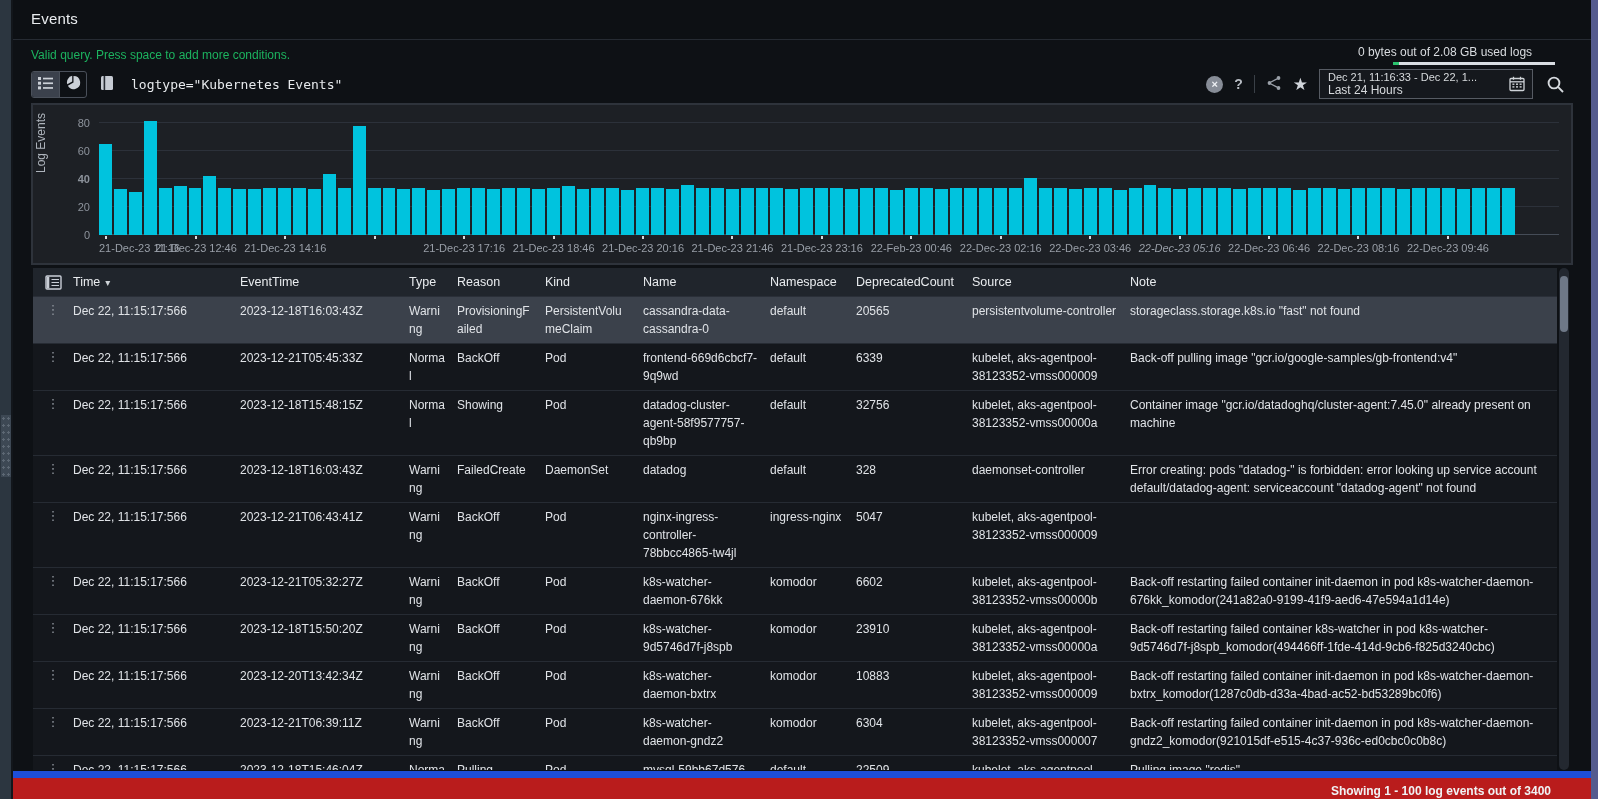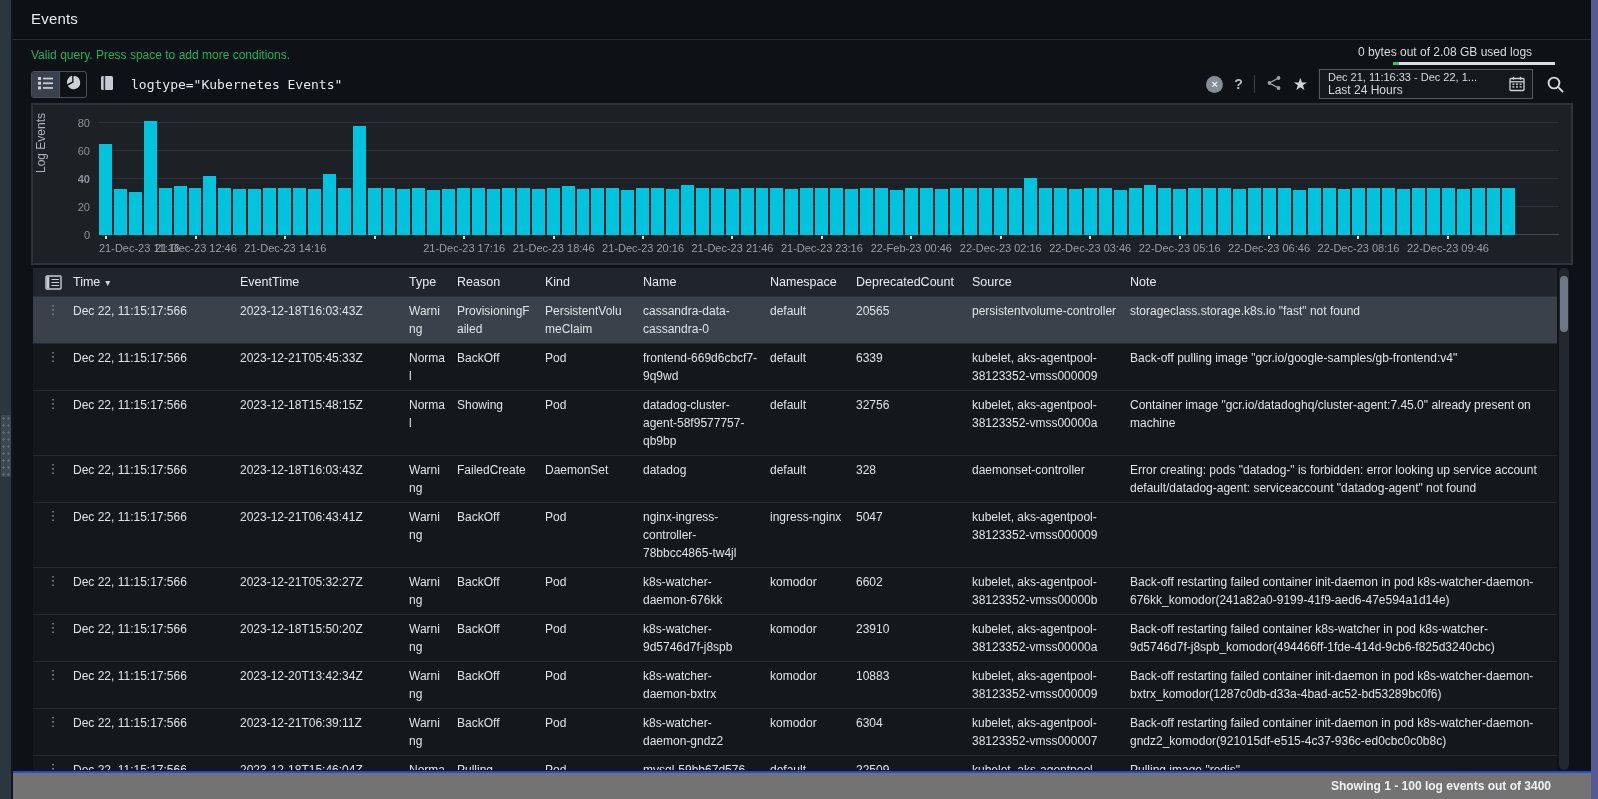--- a/index.html
+++ b/index.html
@@ -74,21 +74,21 @@
   .trow.sel { background:#3b414b; }
   .td { padding:5px 12px 5px 0; font-size:12px; line-height:18px; color:#e0e3e7; overflow-wrap:anywhere; }
   .td-menu { display:flex; justify-content:center; align-items:flex-start; padding-top:6px; color:#8d939b; font-size:13px;
              letter-spacing:0; line-height:14px; cursor:pointer; }
 
   
   .vscroll { position:absolute; top:268px; right:22px; width:10px; bottom:29px; background:#232830; border-radius:5px; cursor:pointer; }
   .vscroll .thumb { position:absolute; top:8px; left:1px; right:1px; height:56px; background:#6e7887; border-radius:4px; }
 
   
-  .footer-bar { position:absolute; bottom:0; left:0; right:0; height:28px; background:#737373; border-top:2px solid #1d4ed8;text-decoration:underline; }
+  .footer-bar { position:absolute; bottom:0; left:0; right:0; height:28px; background:#b91c1c; border-top:7px solid #1d4ed8;text-decoration:underline; }
   .footer-bar span { position:absolute; right:40px; top:6px; font-weight:bold; font-size:12px; color:#f0f2f4; }
 
   svg .stroke { fill:none; stroke:#cfd3d8; stroke-width:1.3; }
 </style>
 </head>
 <body>
 
 <div class="app">
   <div class="left-strip">
     <div class="strip-handle"></div>
@@ -324,21 +324,21 @@
             <span class="xlabel" style="left: 633.474px;">21-Dec-23 21:46</span>
             <span class="xtick" style="left: 721.905px;"></span>
             <span class="xlabel" style="left: 722.905px;">21-Dec-23 23:16</span>
             <span class="xtick" style="left: 811.337px;"></span>
             <span class="xlabel" style="left: 812.337px;">22-Feb-23 00:46</span>
             <span class="xtick" style="left: 900.768px;"></span>
             <span class="xlabel" style="left: 901.768px;">22-Dec-23 02:16</span>
             <span class="xtick" style="left: 990.2px;"></span>
             <span class="xlabel" style="left: 991.2px;">22-Dec-23 03:46</span>
             <span class="xtick" style="left: 1079.63px;"></span>
-            <span class="xlabel" style="left: 1080.63px;">22-Dec-23 05:16</span>
+            <span class="xlabel" style="left: 1080.63px; font-style: italic;">22-Dec-23 05:16</span>
             <span class="xtick" style="left: 1169.06px;"></span>
             <span class="xlabel" style="left: 1170.06px;">22-Dec-23 06:46</span>
             <span class="xtick" style="left: 1258.49px;"></span>
             <span class="xlabel" style="left: 1259.49px;">22-Dec-23 08:16</span>
             <span class="xtick" style="left: 1347.93px;"></span>
             <span class="xlabel" style="left: 1348.93px;">22-Dec-23 09:46</span>
           </div>
       </div>
     </section>
 

